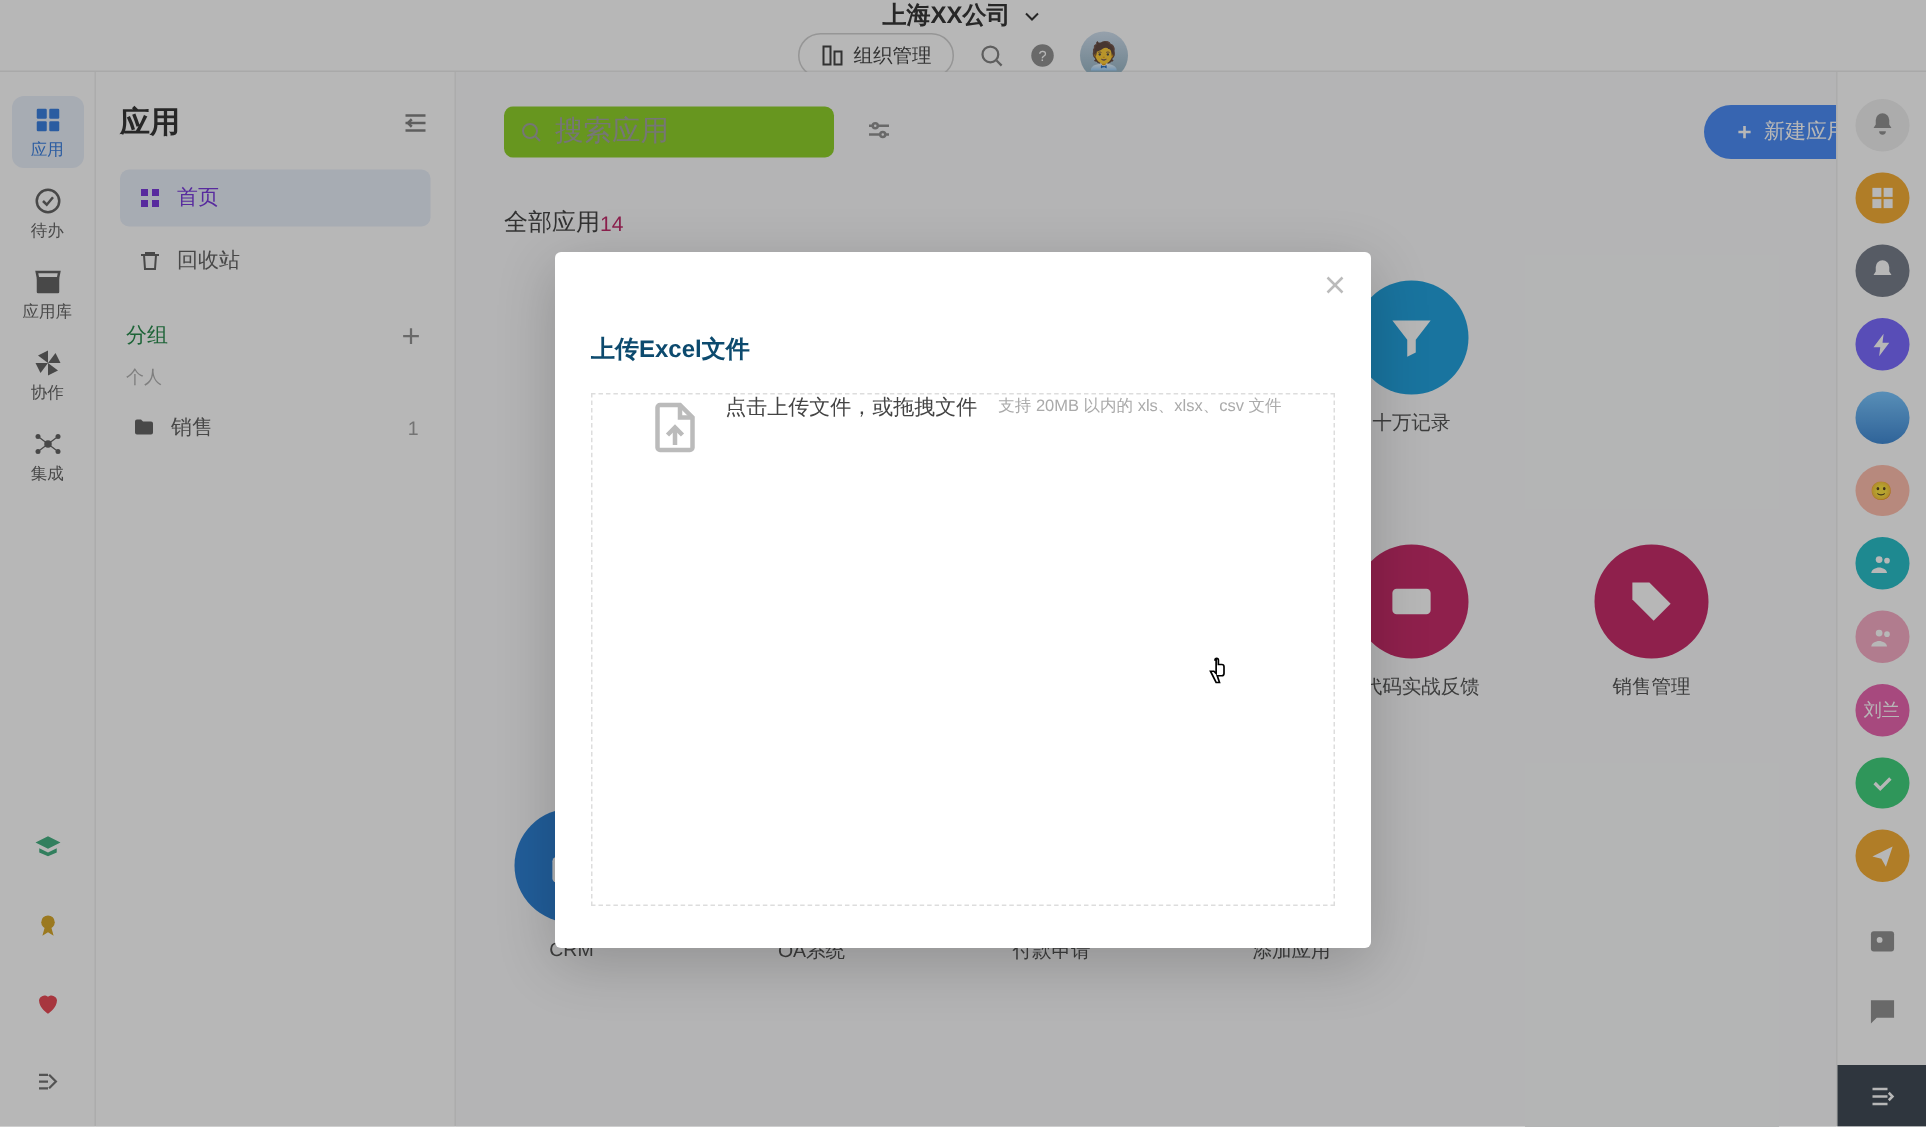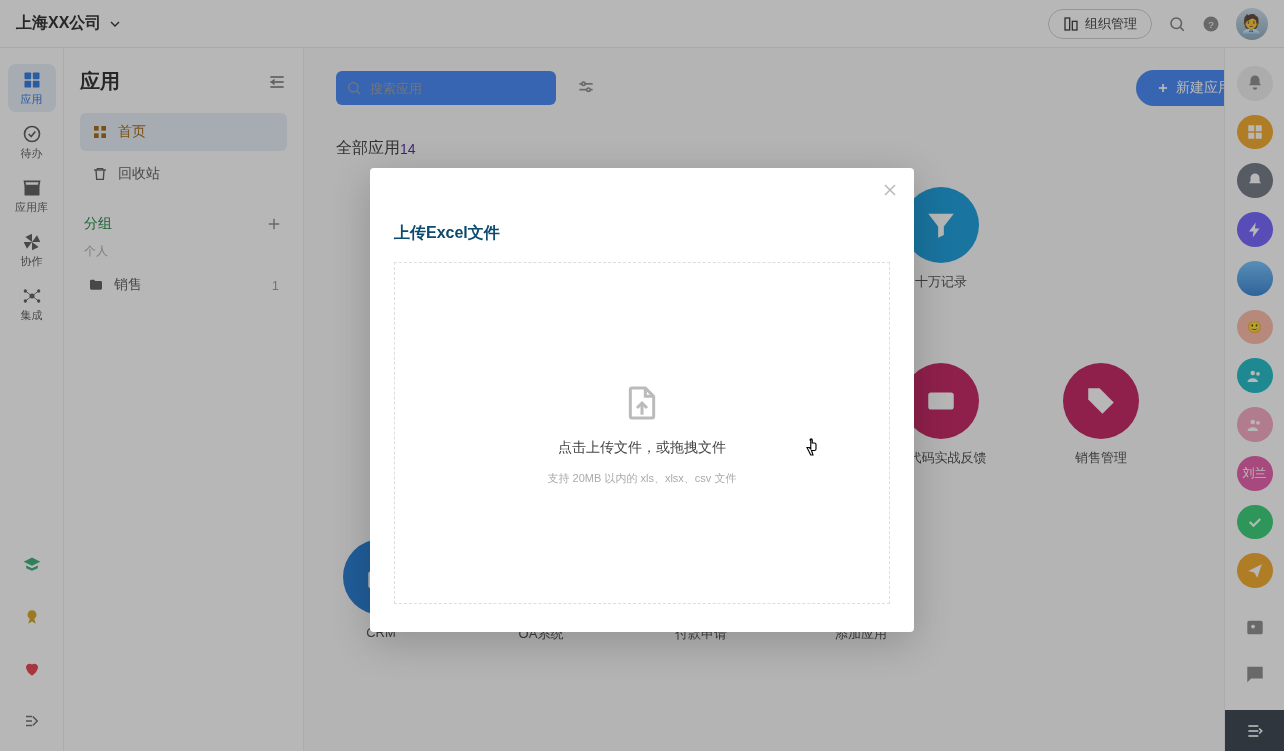--- a/index.html
+++ b/index.html
@@ -1,19 +1,19 @@
 <!DOCTYPE html>
 <html><head>
 <meta charset="utf-8">
 <style>
 * { margin:0; padding:0; box-sizing:border-box; font-family:-apple-system,BlinkMacSystemFont,"Segoe UI","PingFang SC","Microsoft YaHei",sans-serif; }
 body { width:1284px; height:751px; overflow:hidden; background:#f5f5f5; position:relative; }
 
 
-.top-header { height:48px; background:#fff; display:flex; align-items:center; justify-content:space-between; padding:0 16px; border-bottom:1px solid #eaeaea; }
+.top-header { height:48px; background:#fff; display:flex; align-items:center; justify-content:space-between; padding:0 16px; border-bottom:1px solid #eaeaea;flex-direction:column; }
 .company-switch { display:flex; align-items:center; gap:6px; font-size:16px; font-weight:600; color:#222; cursor:pointer; }
 .top-right { display:flex; align-items:center; gap:16px; }
 .org-btn { display:flex; align-items:center; gap:6px; border:1px solid #ccc; border-radius:20px; padding:5px 14px; font-size:13px; color:#333; cursor:pointer; }
 .icon-18 { width:18px; height:18px; color:#777; cursor:pointer; }
 .avatar-img { width:32px; height:32px; border-radius:50%; background:linear-gradient(#cde,#8ab); cursor:pointer; display:flex; align-items:center; justify-content:center; font-size:18px; }
 
 
 .main { display:flex; height:calc(100% - 48px); }
 
 
@@ -23,62 +23,62 @@
 .rail-item svg { width:20px; height:20px; }
 .rail-spacer { flex:1; }
 .rail-bottom-item { width:32px; height:32px; display:flex; align-items:center; justify-content:center; cursor:pointer; color:#666; margin-bottom:14px; }
 
 
 .sidebar { width:240px; background:#fff; padding:20px 16px; border-right:1px solid #eee; }
 .sidebar-head { display:flex; align-items:center; justify-content:space-between; margin-bottom:18px; }
 .sidebar-title { font-size:20px; font-weight:600; color:#222; }
 .collapse-icon { width:20px; height:20px; color:#777; cursor:pointer; }
 .nav-item { display:flex; align-items:center; gap:10px; height:38px; padding:0 12px; border-radius:6px; font-size:14px; color:#555; cursor:pointer; margin-bottom:4px; }
-.nav-item.active { background:#e7eef9; color:#a16207; }
+.nav-item.active { background:#e7eef9; color:#6d28d9; }
 .nav-item svg { width:16px; height:16px; }
 .side-section { margin-top:22px; }
 .side-section-head { display:flex; align-items:center; justify-content:space-between; padding:0 4px; margin-bottom:10px; }
 .side-section-title { font-size:14px; color:#15803d; }
 .add-icon { width:18px; height:18px; color:#888; cursor:pointer; }
 .side-sub-label { font-size:12px; color:#aaa; padding:0 4px; margin-bottom:10px; }
 .group-item { display:flex; align-items:center; gap:10px; padding:6px 8px; font-size:14px; color:#555; cursor:pointer; }
 .group-item .count { margin-left:auto; color:#999; font-size:13px; }
 
 
 .content { flex:1; padding:22px 32px; position:relative; overflow:auto; background:#fafbfc; }
 .content-top { display:flex; align-items:center; gap:20px; }
 .search-box { position:relative; width:220px; }
-.search-box input { width:100%; height:34px; border:none; background:#3b82f6; border-radius:6px; padding:0 12px 0 34px; font-size:13px; color:#333; }
+.search-box input { width:100%; height:34px; border:none; background:#84cc16; border-radius:6px; padding:0 12px 0 34px; font-size:19px; color:#333; }
 .search-box input::placeholder { color:#9b9b9b; }
 .search-box svg { position:absolute; left:10px; top:9px; width:16px; height:16px; color:#9b9b9b; }
 .filter-btn { width:20px; height:20px; color:#888; cursor:pointer; }
 .create-app-btn { margin-left:auto; background:#3b82f6; color:#fff; border:none; border-radius:22px; padding:9px 20px; font-size:14px; display:flex; align-items:center; gap:6px; cursor:pointer; }
 .section-label { margin-top:32px; font-size:16px; color:#333; display:flex; align-items:center; gap:0; }
-.section-label .cnt { color:#4c1d95; font-size:14px; }
+.section-label .cnt { color:#be185d; font-size:14px; }
 
 .app-grid { display:flex; flex-wrap:wrap; gap:72px 70px; margin-top:28px; }
 .app-cell { width:90px; display:flex; flex-direction:column; align-items:center; gap:10px; cursor:pointer; }
 .app-icon { width:76px; height:76px; border-radius:50%; display:flex; align-items:center; justify-content:center; color:#fff; }
 .app-icon svg { width:34px; height:34px; }
 .app-name { font-size:13px; color:#444; text-align:center; white-space:nowrap; }
 .app-add .app-icon { background:#f0f0f0; color:#888; }
 
 
 .right-dock { position:absolute; right:0; top:48px; width:60px; height:calc(100% - 48px); background:#fff; border-left:1px solid #eee; display:flex; flex-direction:column; align-items:center; padding-top:18px; gap:14px; }
 .dock-item { width:36px; height:36px; border-radius:50%; display:flex; align-items:center; justify-content:center; cursor:pointer; font-size:12px; color:#fff; }
 .dock-spacer { flex:1; }
 .dock-bottom-icon { width:24px; height:24px; color:#888; cursor:pointer; margin-bottom:10px; }
 .dock-footer { width:100%; height:42px; background:#2e3a45; display:flex; align-items:center; justify-content:center; color:#fff; cursor:pointer; }
 
 
 .overlay { position:absolute; inset:0; background:rgba(50,50,50,0.35); display:flex; align-items:flex-start; justify-content:center; padding-top:168px; }
 .modal { width:544px; background:#fff; border-radius:4px; box-shadow:0 10px 40px rgba(0,0,0,0.2); padding:24px 24px 28px; position:relative; }
 .modal-close { position:absolute; right:14px; top:12px; width:20px; height:20px; color:#bbb; cursor:pointer; }
 .modal-title { font-size:16px; font-weight:600; color:#0c4a6e; margin-bottom:18px;margin-top:31px; }
-.drop-zone { border:1px dashed #ddd; height:342px; display:flex; flex-direction:column; align-items:center; justify-content:center; gap:14px; cursor:pointer; }
+.drop-zone { border:1px dashed #ddd; height:342px; display:flex; align-items:flex-start; justify-content:center; gap:14px; cursor:pointer; }
 .drop-zone svg { width:40px; height:44px; color:#bbb; }
 .drop-text { font-size:14px; color:#444; }
 .drop-sub { font-size:11px; color:#aaa; }
 
 
 .cursor { position:absolute; left:804px; top:438px; width:18px; height:22px; pointer-events:none; z-index:999; }
 </style>
 </head>
 <body>
 

